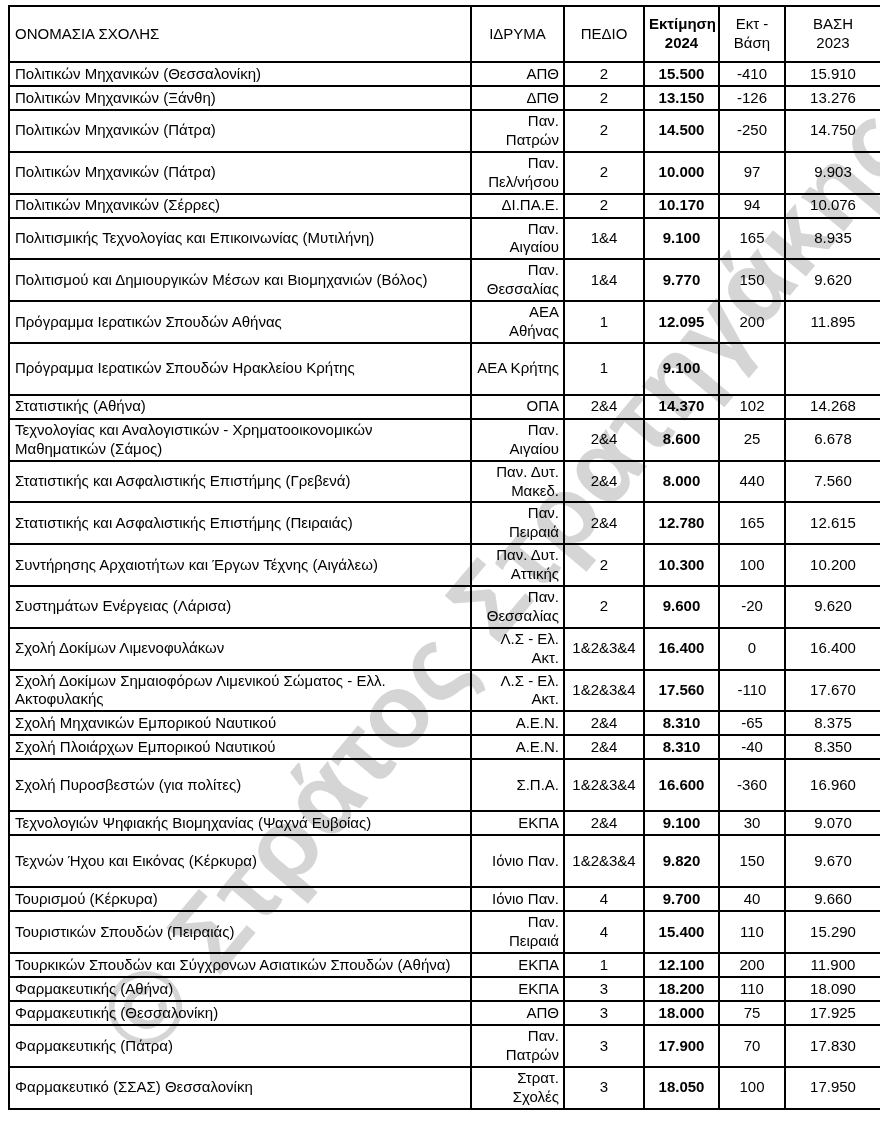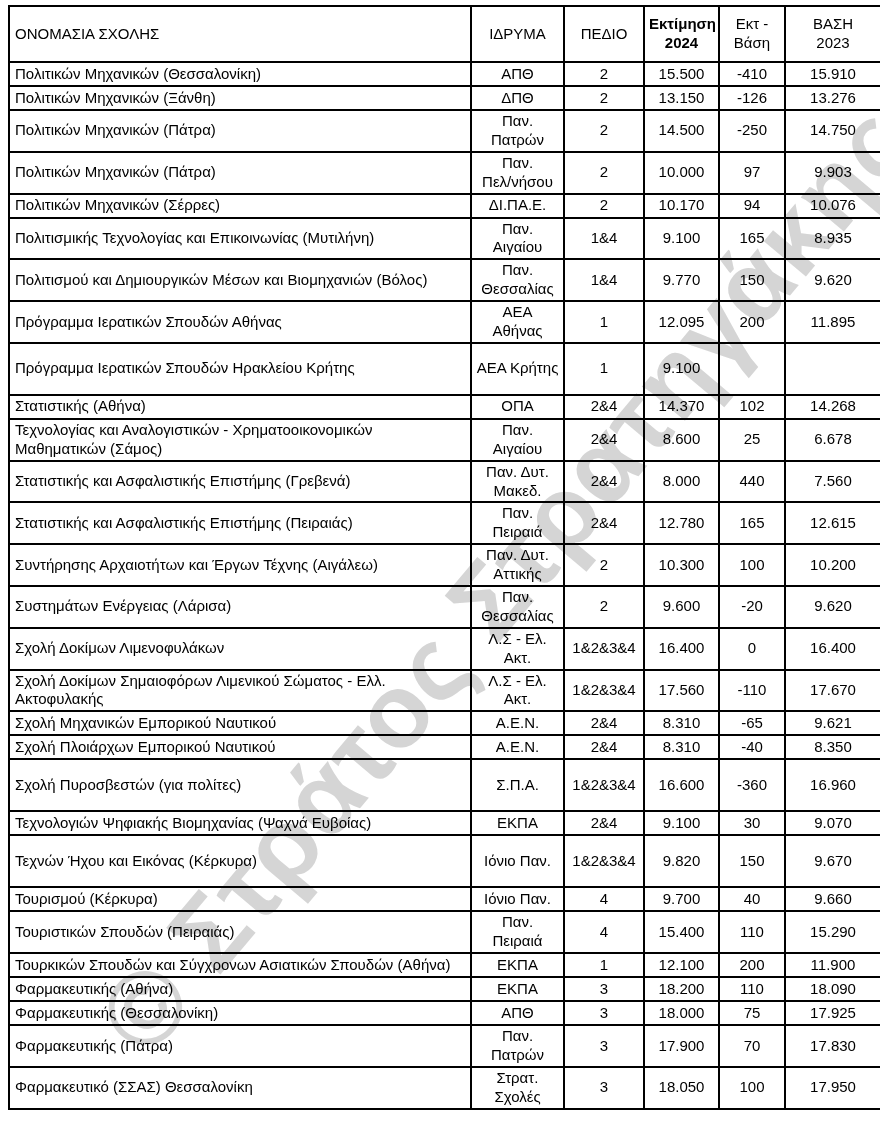--- a/index.html
+++ b/index.html
@@ -49,22 +49,22 @@
     text-align: center;
     white-space: pre-line;
   }
   th.c-name { text-align: left; padding-left: 5px; }
   th.c-inst { text-align: center; }
   th.c-est  { font-weight: bold; }
   tbody tr { height: 24px; }
   tbody tr.tall { height: 52px; }
   td { text-align: center; }
   td.c-name { text-align: left; padding-left: 5px; }
-  td.c-inst { text-align: center; white-space: pre-line; }
-  td.c-est  { font-weight: normal; }
+  td.c-inst { text-align: right; white-space: pre-line; }
+  td.c-est  { font-weight: bold; }
 </style>
 </head>
 <body>
 
 <div class="watermark">© Στράτος Στρατηγάκης</div>
 
 <div class="table-wrap">
   <table>
     <colgroup>
       <col style="width:462px">
@@ -235,21 +235,21 @@
     <td class="c-est">17.560</td>
     <td class="c-diff">-110</td>
     <td class="c-base">17.670</td>
   </tr>
         <tr>
     <td class="c-name">Σχολή Μηχανικών Εμπορικού Ναυτικού</td>
     <td class="c-inst">Α.Ε.Ν.</td>
     <td class="c-field">2&amp;4</td>
     <td class="c-est">8.310</td>
     <td class="c-diff">-65</td>
-    <td class="c-base">9.621</td>
+    <td class="c-base">8.375</td>
   </tr>
         <tr>
     <td class="c-name">Σχολή Πλοιάρχων Εμπορικού Ναυτικού</td>
     <td class="c-inst">Α.Ε.Ν.</td>
     <td class="c-field">2&amp;4</td>
     <td class="c-est">8.310</td>
     <td class="c-diff">-40</td>
     <td class="c-base">8.350</td>
   </tr>
         <tr class="tall">

